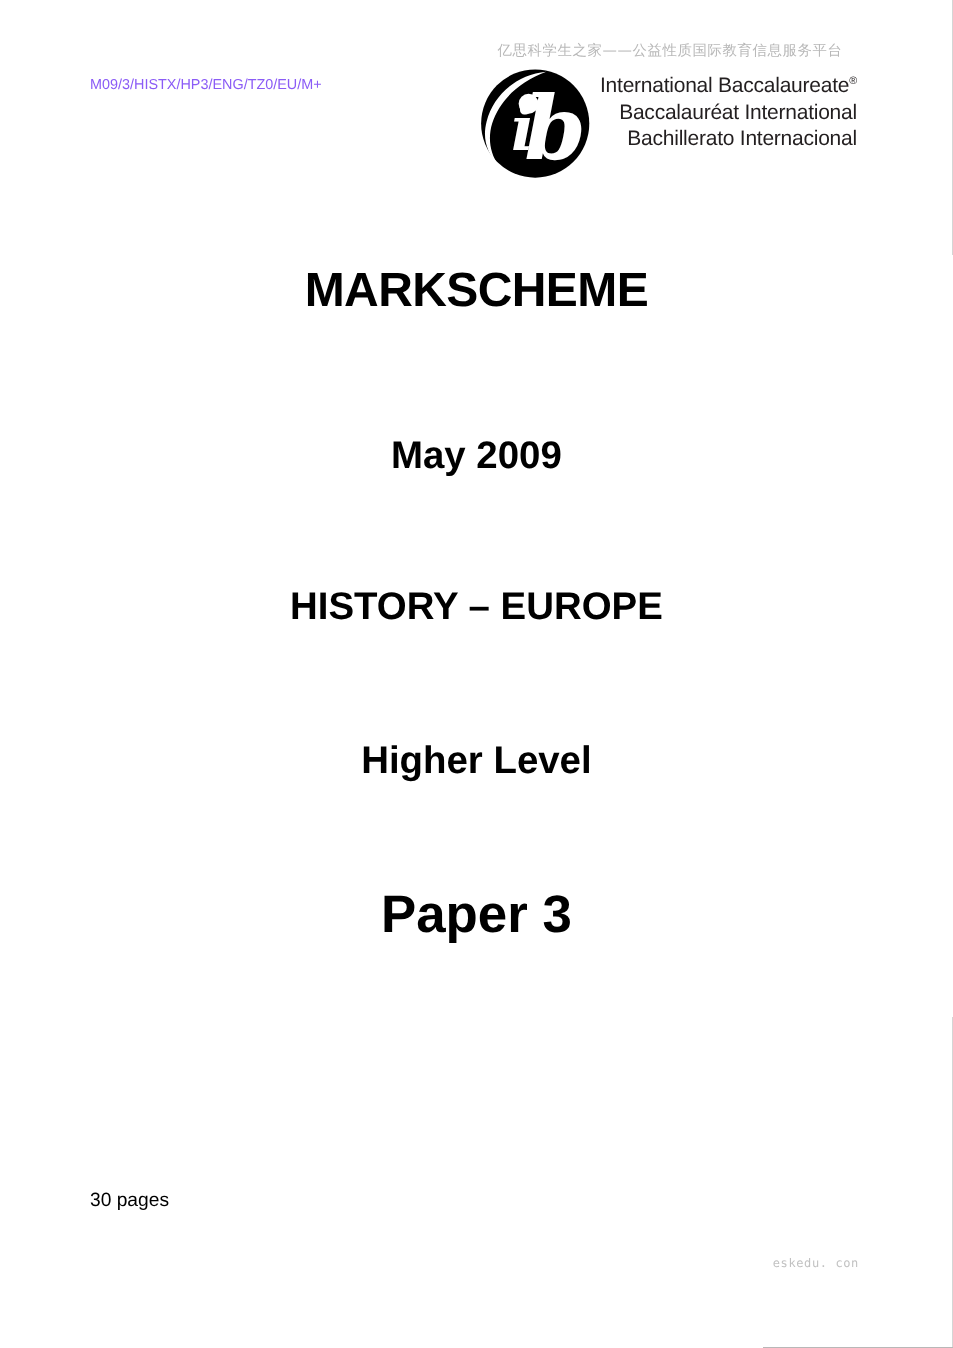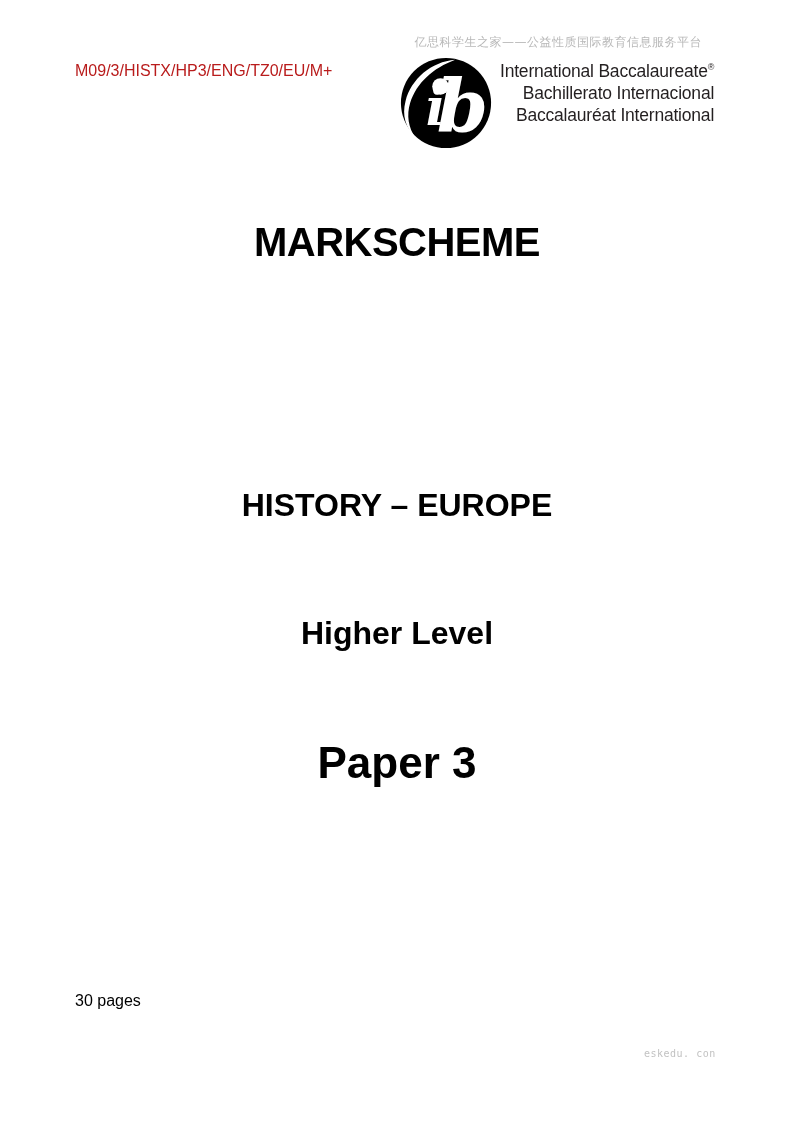--- a/index.html
+++ b/index.html
@@ -24,23 +24,23 @@
     font-size: 12px;
     letter-spacing: 0.5px;
     color: #b8b8b8;
     font-family: "DejaVu Sans", sans-serif;
     white-space: nowrap;
   }
   .doc-code {
     position: absolute;
     left: 75px;
     top: 61px;
-    font-size: 16px;
+    font-size: 12px;
     line-height: 19px;
-    color: #b91c1c;
+    color: #8b5cf6;
     white-space: nowrap;
   }
   .logo {
     position: absolute;
     left: 400px;
     top: 57px;
     width: 330px;
     height: 95px;
   }
   .logo-mark {
@@ -108,27 +108,28 @@
   <div class="logo">
     <svg class="logo-mark" width="92" height="92" viewBox="0 0 100 100" aria-hidden="true">
       <circle cx="50" cy="50" r="49" fill="#000"></circle>
       <path d="M 60 3 C 34 5 12 24 6 48 C 2 63 6 77 17 88 C 9 77 7 63 11 50 C 18 28 36 12 60 3 Z" fill="#fff"></path>
       <circle cx="44" cy="32" r="9" fill="#fff"></circle>
       <text x="28" y="74" font-size="56" fill="#fff" font-style="italic" font-weight="bold" font-family="DejaVu Serif, serif">i</text>
       <text x="40" y="82" font-size="80" fill="#fff" font-style="italic" font-weight="bold" font-family="DejaVu Serif, serif">b</text>
     </svg>
     <div class="logo-text">
       <div><span>International Baccalaureate</span><sup>®</sup></div>
+      <div>Baccalauréat International</div>
       <div>Bachillerato Internacional</div>
-      <div>Baccalauréat International</div>
     </div>
   </div>
 
   <div class="center-line title-main">MARKSCHEME</div>
 
+  <div class="center-line title-session">May 2009</div>
 
   <div class="center-line title-subject">HISTORY – EUROPE</div>
 
   <div class="center-line title-level">Higher Level</div>
 
   <div class="center-line title-paper">Paper 3</div>
 
   <div class="page-count">30 pages</div>
 
   <div class="watermark-bottom">eskedu. con</div>

